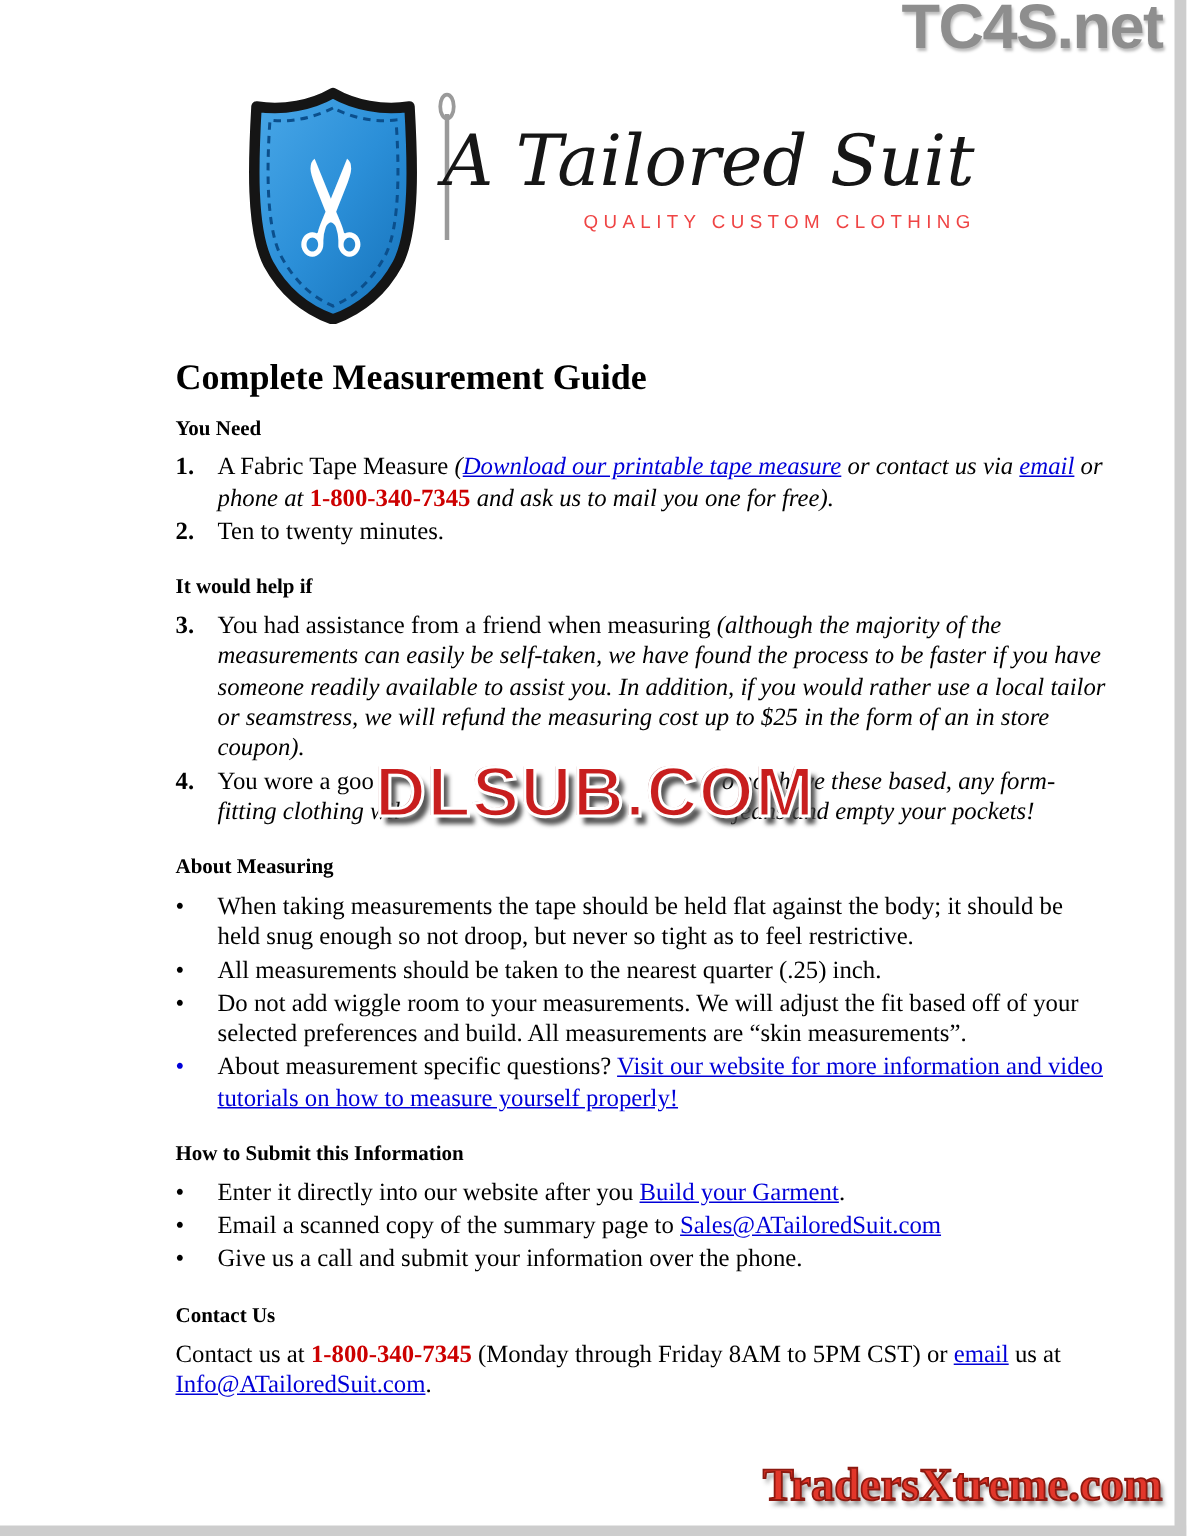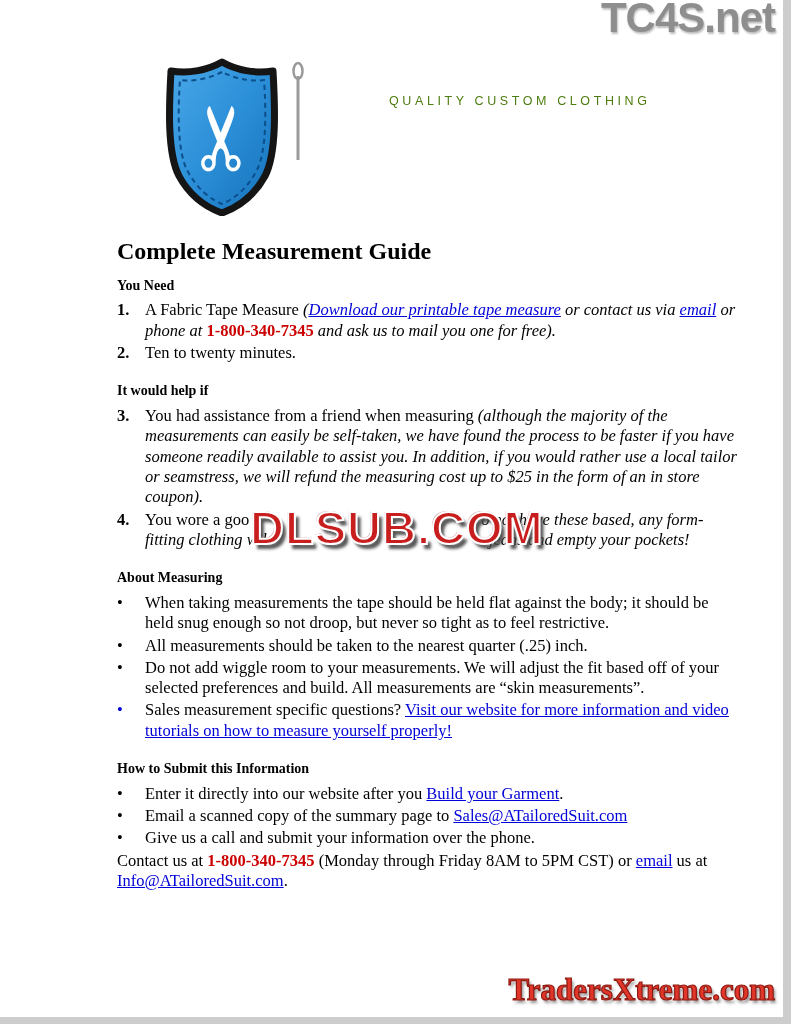--- a/index.html
+++ b/index.html
@@ -21,21 +21,21 @@
 
   .content{padding:0 51px 0 117px;}
 
   .logo-row{display:flex;align-items:flex-start;margin:58px 0 0 46px;}
   .shield{width:118px;flex:0 0 118px;}
   .brand-col{position:relative;margin-left:14px;padding-top:26px;}
   .needle{position:absolute;left:-6px;top:2px;z-index:0;}
   .brand{position:relative;z-index:1;font-family:"DejaVu Serif",serif;font-style:italic;
          font-size:47px;line-height:1;color:#161616;white-space:nowrap;}
   .tagline{font-family:"Liberation Sans",sans-serif;font-size:12.5px;letter-spacing:3.6px;
-           color:#4d7c0f;margin:10px 0 0 94px;white-space:nowrap;}
+           color:#ef4444;margin:10px 0 0 94px;white-space:nowrap;}
 
   .title{font-size:24px;font-weight:bold;margin:18px 0 0 0;line-height:1.15;}
   h2{font-size:14px;font-weight:bold;margin:20px 0 6px 0;line-height:1.2;}
   h2.h-first{margin-top:12px;}
 
   .body-txt{font-size:16.5px;line-height:20.3px;}
   .li{display:flex;margin:0 0 2px 0;}
   .num{flex:0 0 28px;font-weight:bold;}
   .blt{flex:0 0 28px;}
   .blt.blue{color:#0000d8;}
@@ -75,20 +75,21 @@
           <text x="59" y="80" text-anchor="middle" dominant-baseline="central" font-family="DejaVu Sans" font-size="88" fill="#ffffff" transform="rotate(-90 59 80)">✂</text>
         </svg>
       </div>
       <div class="brand-col">
         <div class="needle">
           <svg width="18" height="104" viewBox="0 0 18 104">
             <line x1="9" y1="100" x2="9" y2="16" stroke="#9a9a9a" stroke-width="3"></line>
             <ellipse cx="9" cy="11" rx="4.5" ry="8" fill="none" stroke="#9a9a9a" stroke-width="2.5"></ellipse>
           </svg>
         </div>
+        <div class="brand">A Tailored Suit</div>
         <div class="tagline">QUALITY CUSTOM CLOTHING</div>
       </div>
     </div>
 
     <h1 class="title">Complete Measurement Guide</h1>
 
     <div class="body-txt">
 
       <h2 class="h-first">You Need</h2>
 
@@ -123,38 +124,39 @@
       <div class="li">
         <span class="blt">•</span>
         <span class="txt">All measurements should be taken to the nearest quarter (.25) inch.</span>
       </div>
       <div class="li">
         <span class="blt">•</span>
         <span class="txt">Do not add wiggle room to your measurements.  We will adjust the fit based off of your selected preferences and build. All measurements are “skin measurements”.</span>
       </div>
       <div class="li">
         <span class="blt blue">•</span>
-        <span class="txt"><span>Sales measurement specific questions?  </span><a class="lnk">Visit our website for more information and video tutorials on how to measure yourself properly!</a></span>
+        <span class="txt"><span>About measurement specific questions?  </span><a class="lnk">Visit our website for more information and video tutorials on how to measure yourself properly!</a></span>
       </div>
 
       <h2>How to Submit this Information</h2>
 
       <div class="li">
         <span class="blt">•</span>
         <span class="txt"><span>Enter it directly into our website after you </span><a class="lnk">Build your Garment</a><span>.</span></span>
       </div>
       <div class="li">
         <span class="blt">•</span>
         <span class="txt"><span>Email a scanned copy of the summary page to </span><a class="lnk">Sales@ATailoredSuit.com</a></span>
       </div>
       <div class="li">
         <span class="blt">•</span>
         <span class="txt">Give us a call and submit your information over the phone.</span>
       </div>
 
+      <h2>Contact Us</h2>
 
       <p class="para"><span>Contact us at </span><span class="red">1-800-340-7345</span><span> (Monday through Friday 8AM to 5PM CST) or </span><a class="lnk">email</a><span> us at </span><a class="lnk">Info@ATailoredSuit.com</a><span>.</span></p>
 
     </div>
   </div>
 
   <div class="wm-center">DLSUB.COM</div>
   <div class="wm-bottom">TradersXtreme.com</div>
 
 </div>

